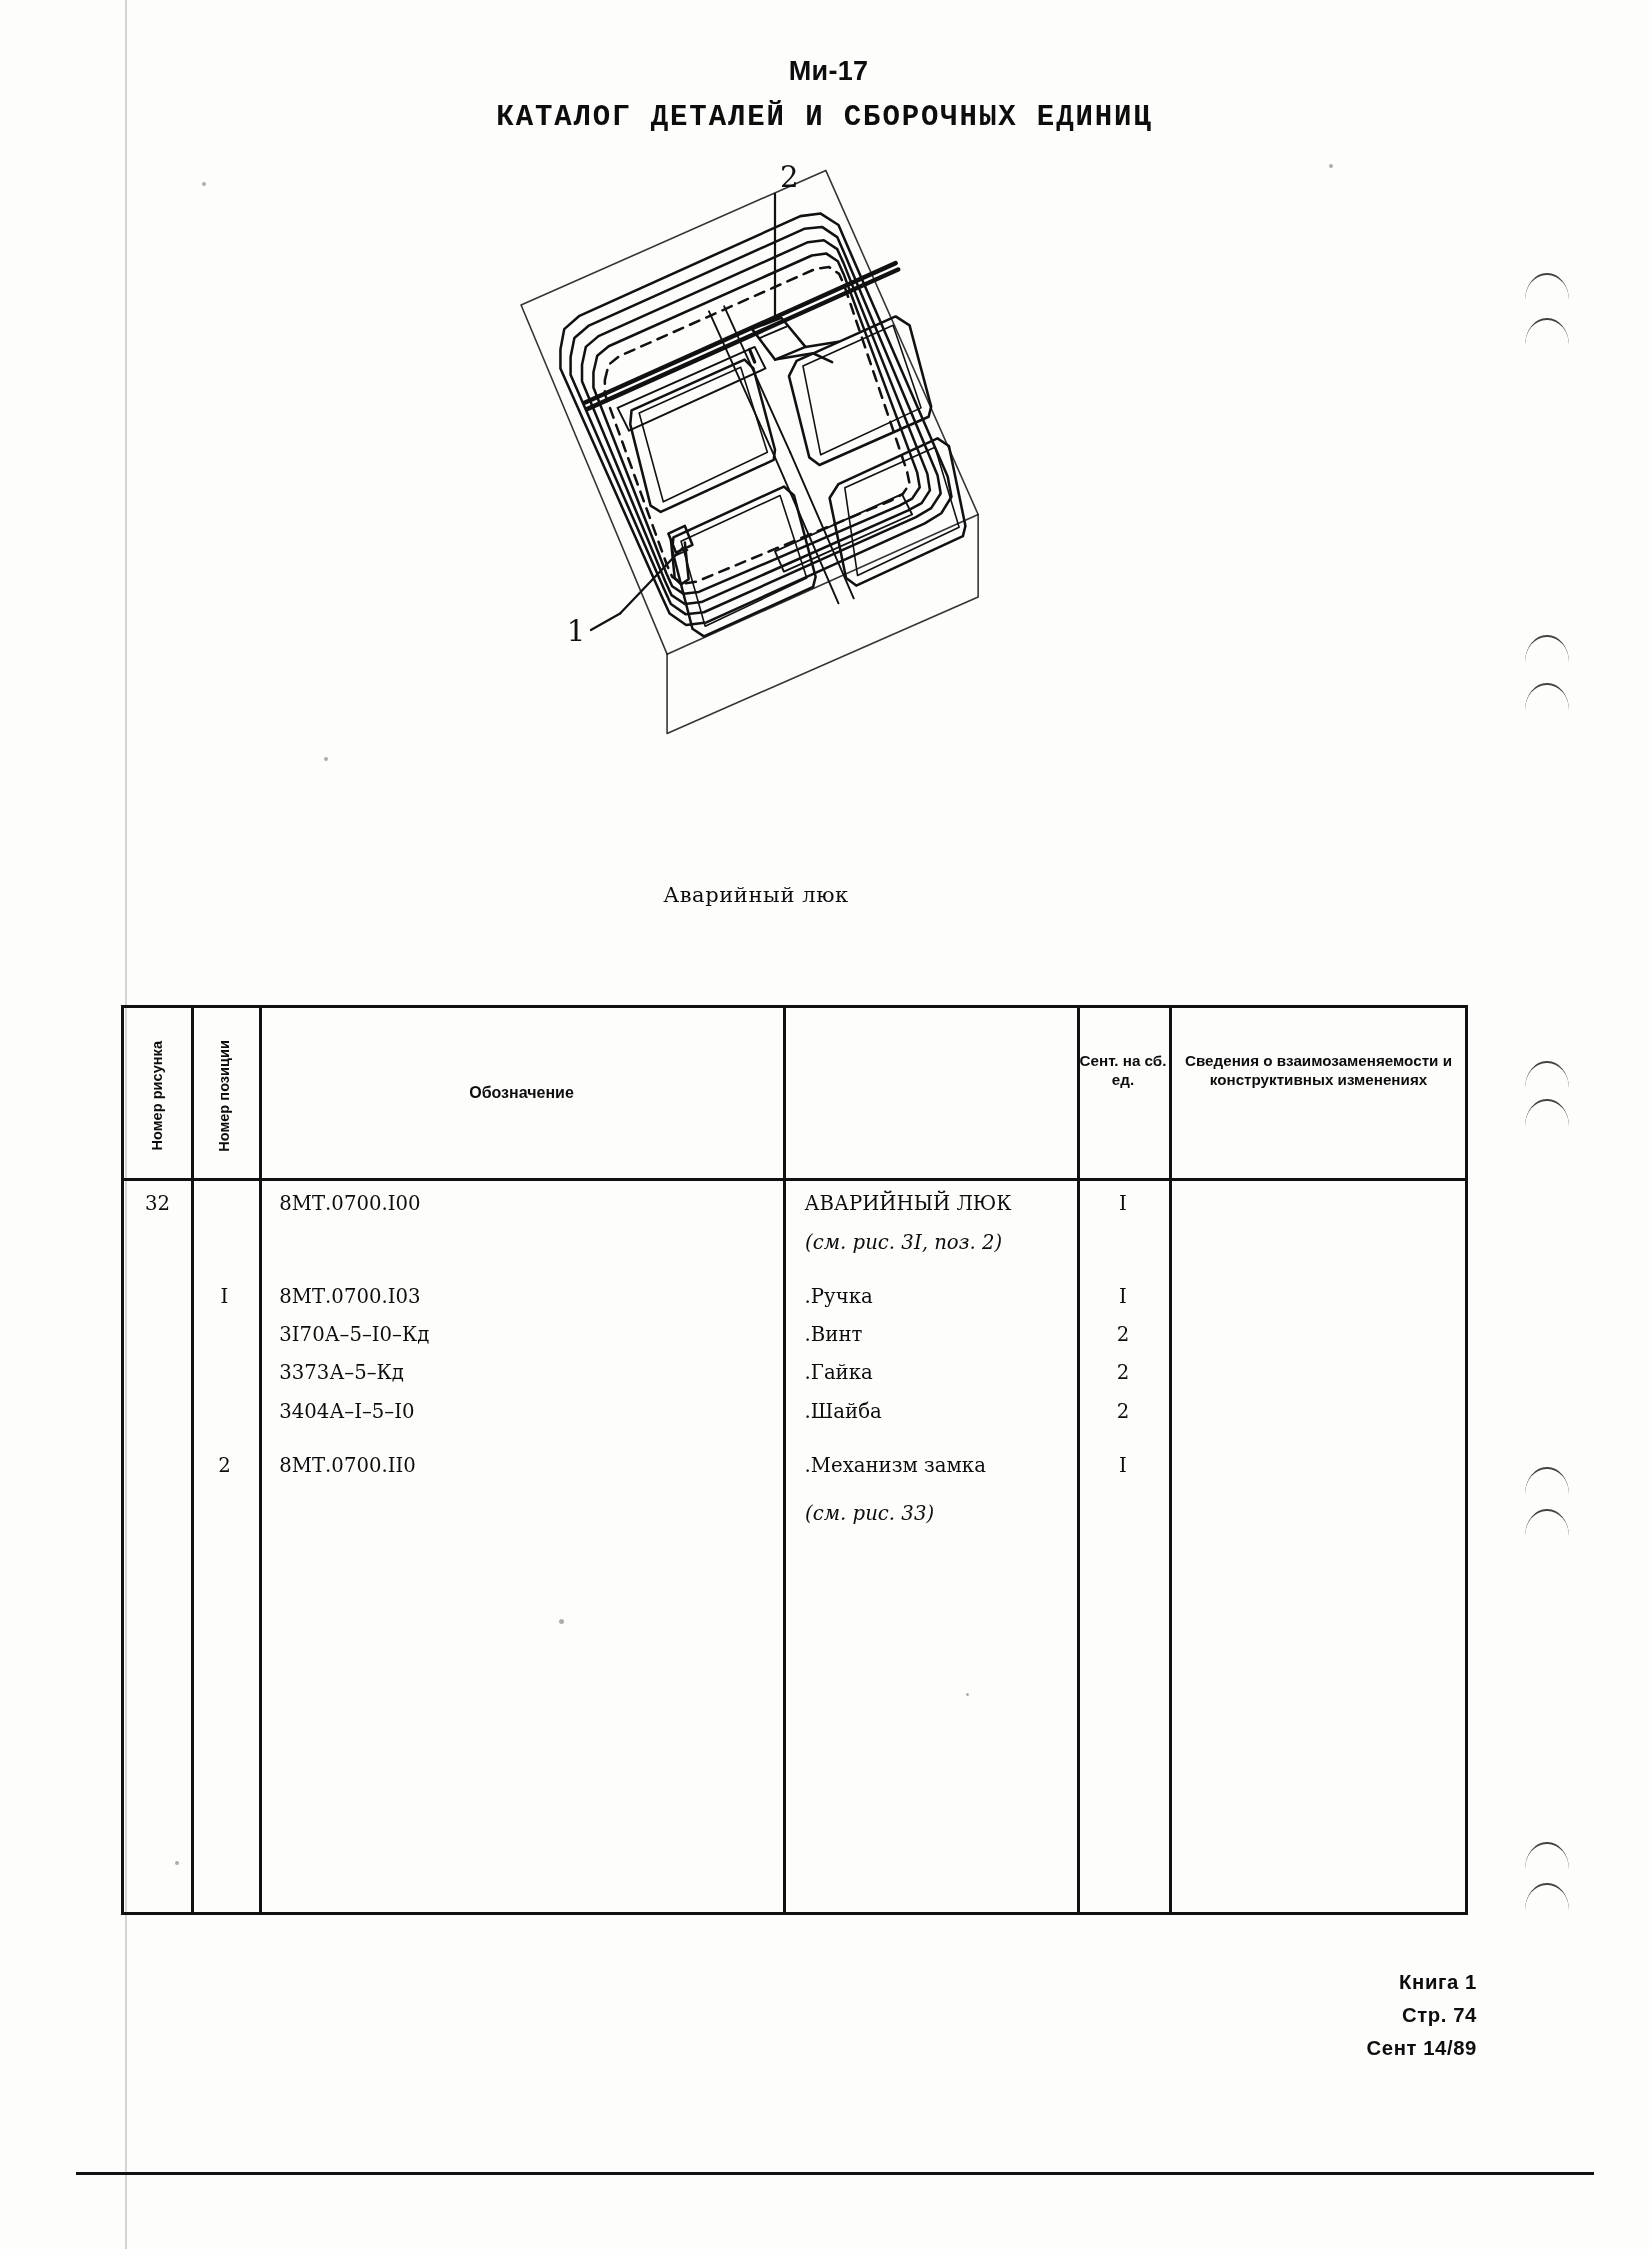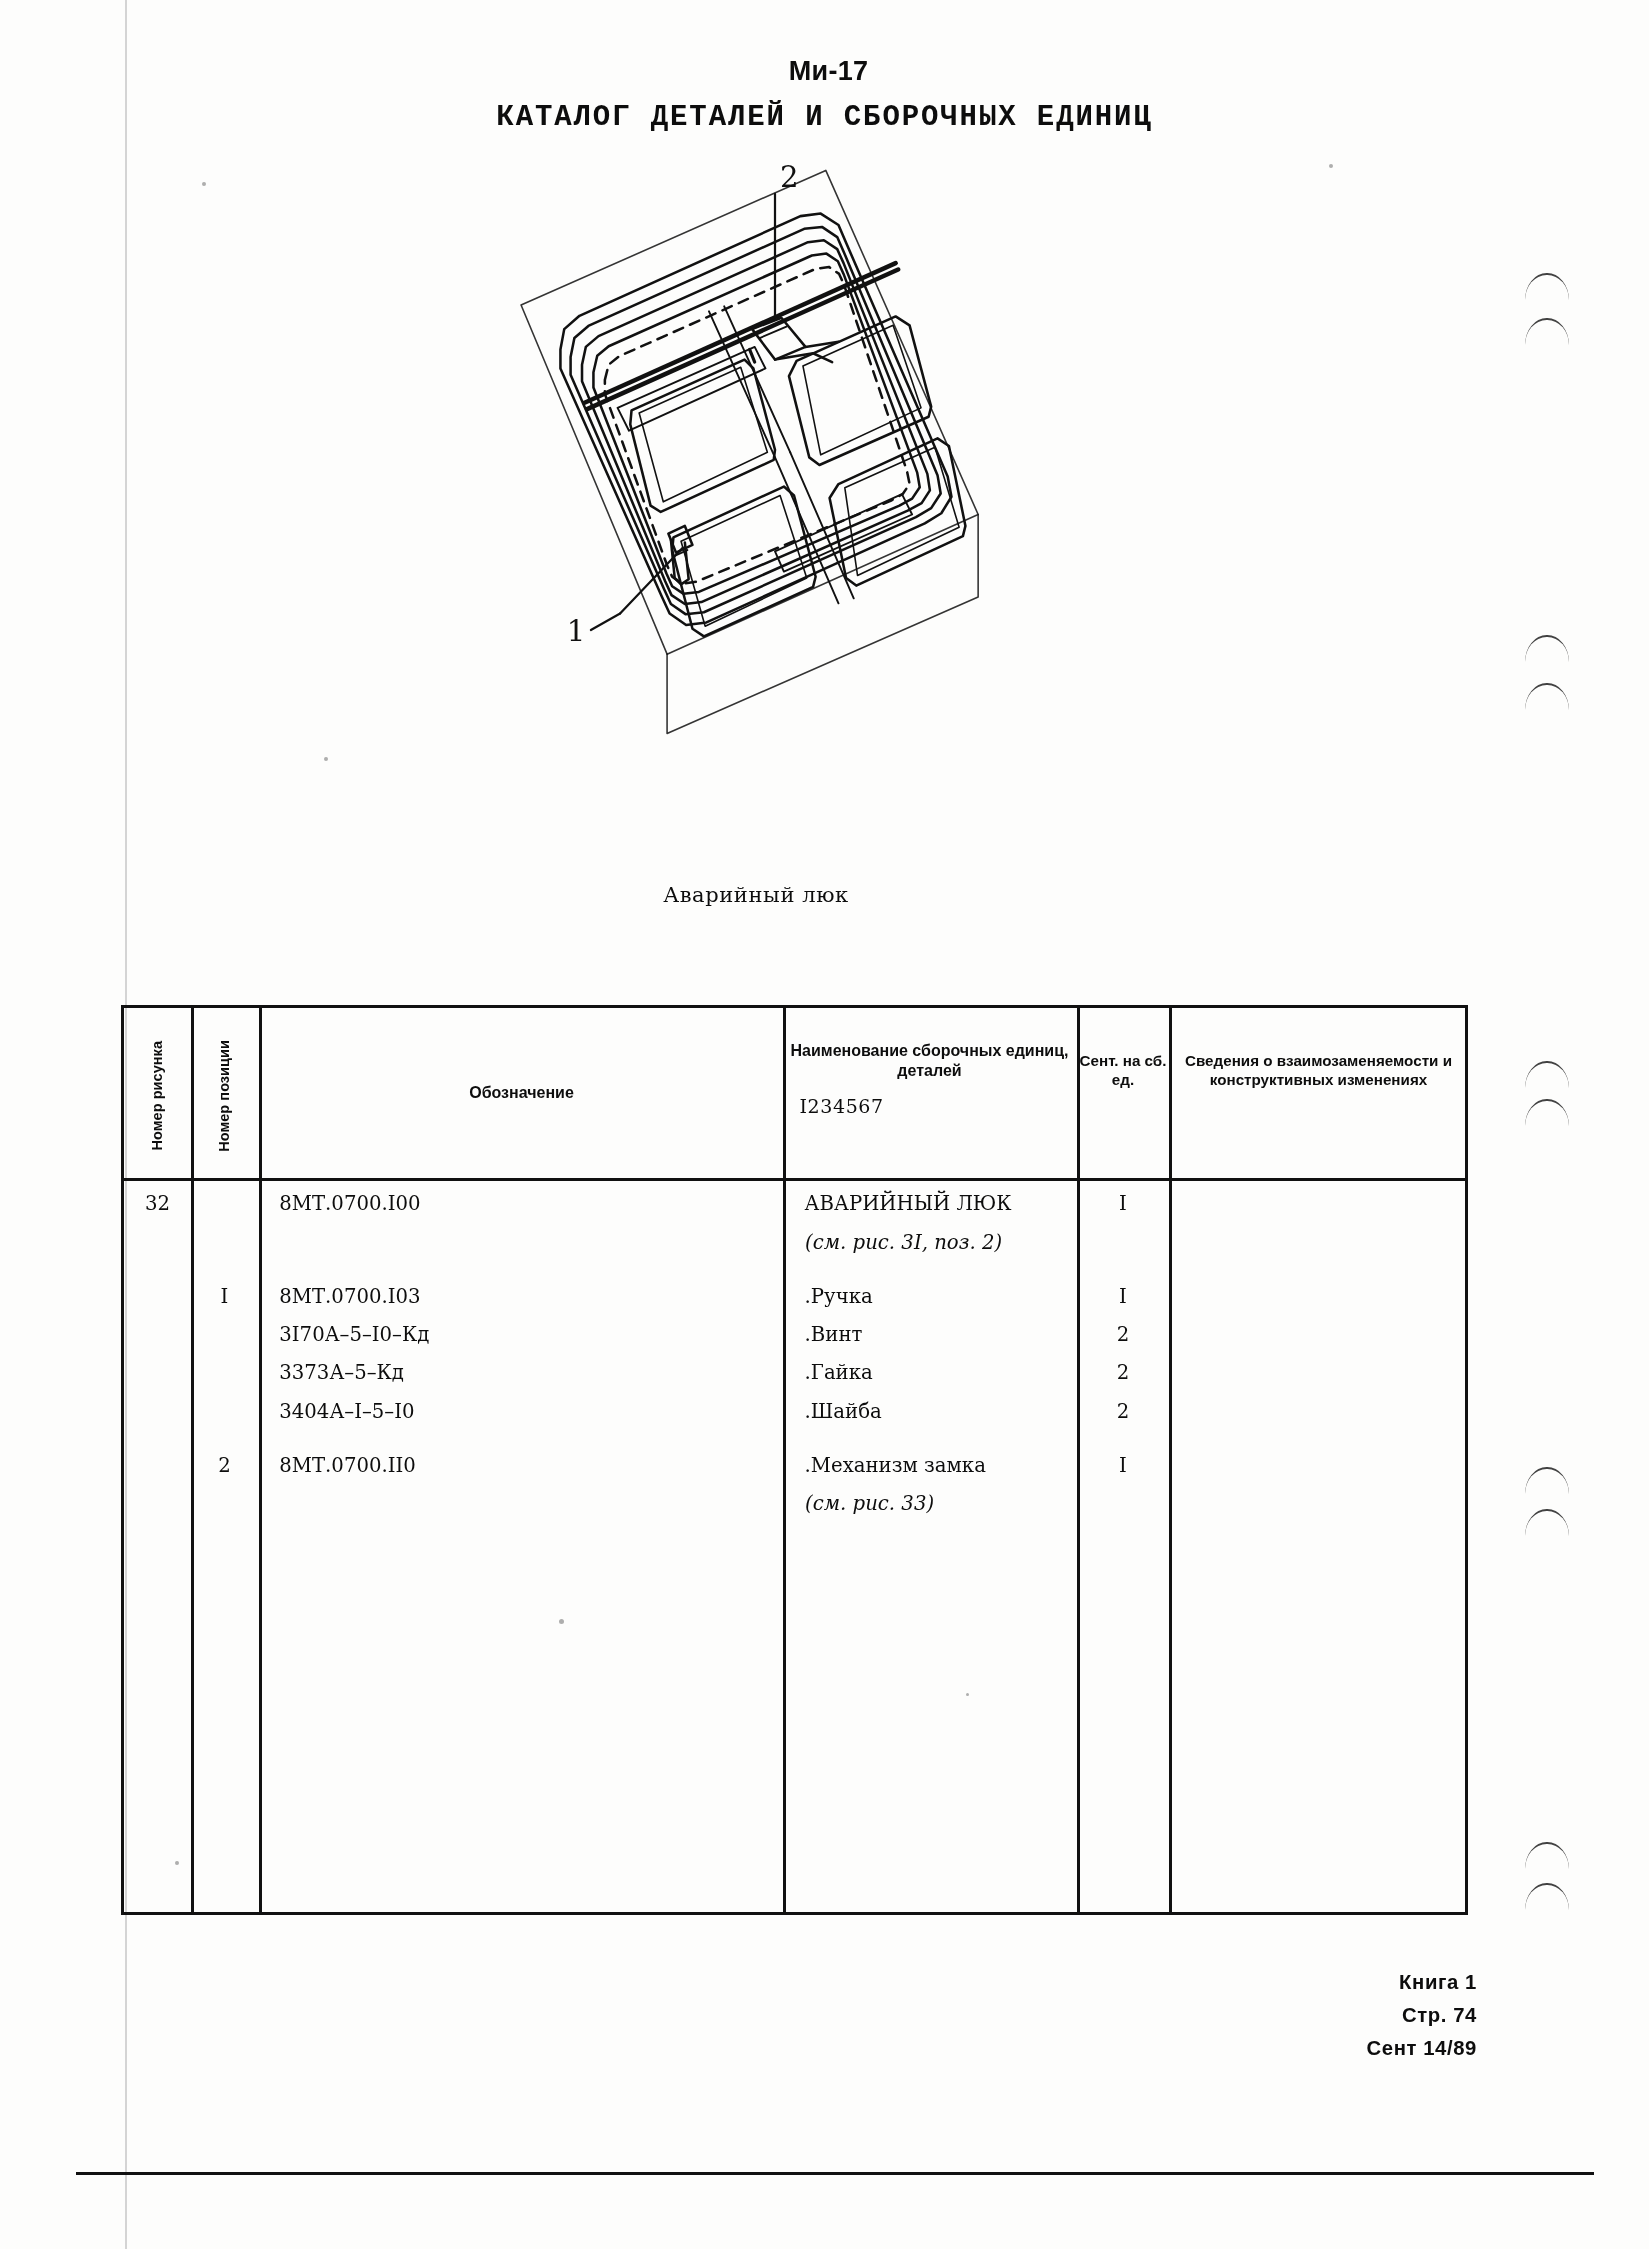--- a/index.html
+++ b/index.html
@@ -369,24 +369,20 @@
     <div class="vline v5"></div>
     <div class="hline head-rule"></div>
 
     <div class="head-rot-1">
       <span class="rot">Номер рисунка</span>
     </div>
     <div class="head-rot-2">
       <span class="rot">Номер позиции</span>
     </div>
     <div class="head-cell head-oboz">Обозначение</div>
-    <div class="head-cell head-naim">
-      <div>Наименование сборочных единиц, деталей</div>
-      <div class="digits">I234567</div>
-    </div>
     <div class="head-cell head-kol">Сент. на сб. ед.</div>
     <div class="head-cell head-sved">Сведения о взаимозаменяемости и конструктивных изменениях</div>
 
     <div class="body-area">
 
       <div class="row" style="top:11.4px">
         <span class="c-fig">32</span>
         <span class="c-pos"></span>
         <span class="c-des">8МТ.0700.I00</span>
         <span class="c-name">АВАРИЙНЫЙ ЛЮК</span>
@@ -441,21 +437,21 @@
 
       <div class="row" style="top:273px">
         <span class="c-fig"></span>
         <span class="c-pos">2</span>
         <span class="c-des">8МТ.0700.II0</span>
         <span class="c-name">.Механизм замка</span>
         <span class="c-qty">I</span>
         <span class="c-note"></span>
       </div>
 
-      <div class="row" style="top:311px">
+      <div class="row" style="top:321px">
         <span class="c-fig"></span>
         <span class="c-pos"></span>
         <span class="c-des"></span>
         <span class="c-name indent">(см. рис. 33)</span>
         <span class="c-qty"></span>
         <span class="c-note"></span>
       </div>
 
     </div>
   </div>

